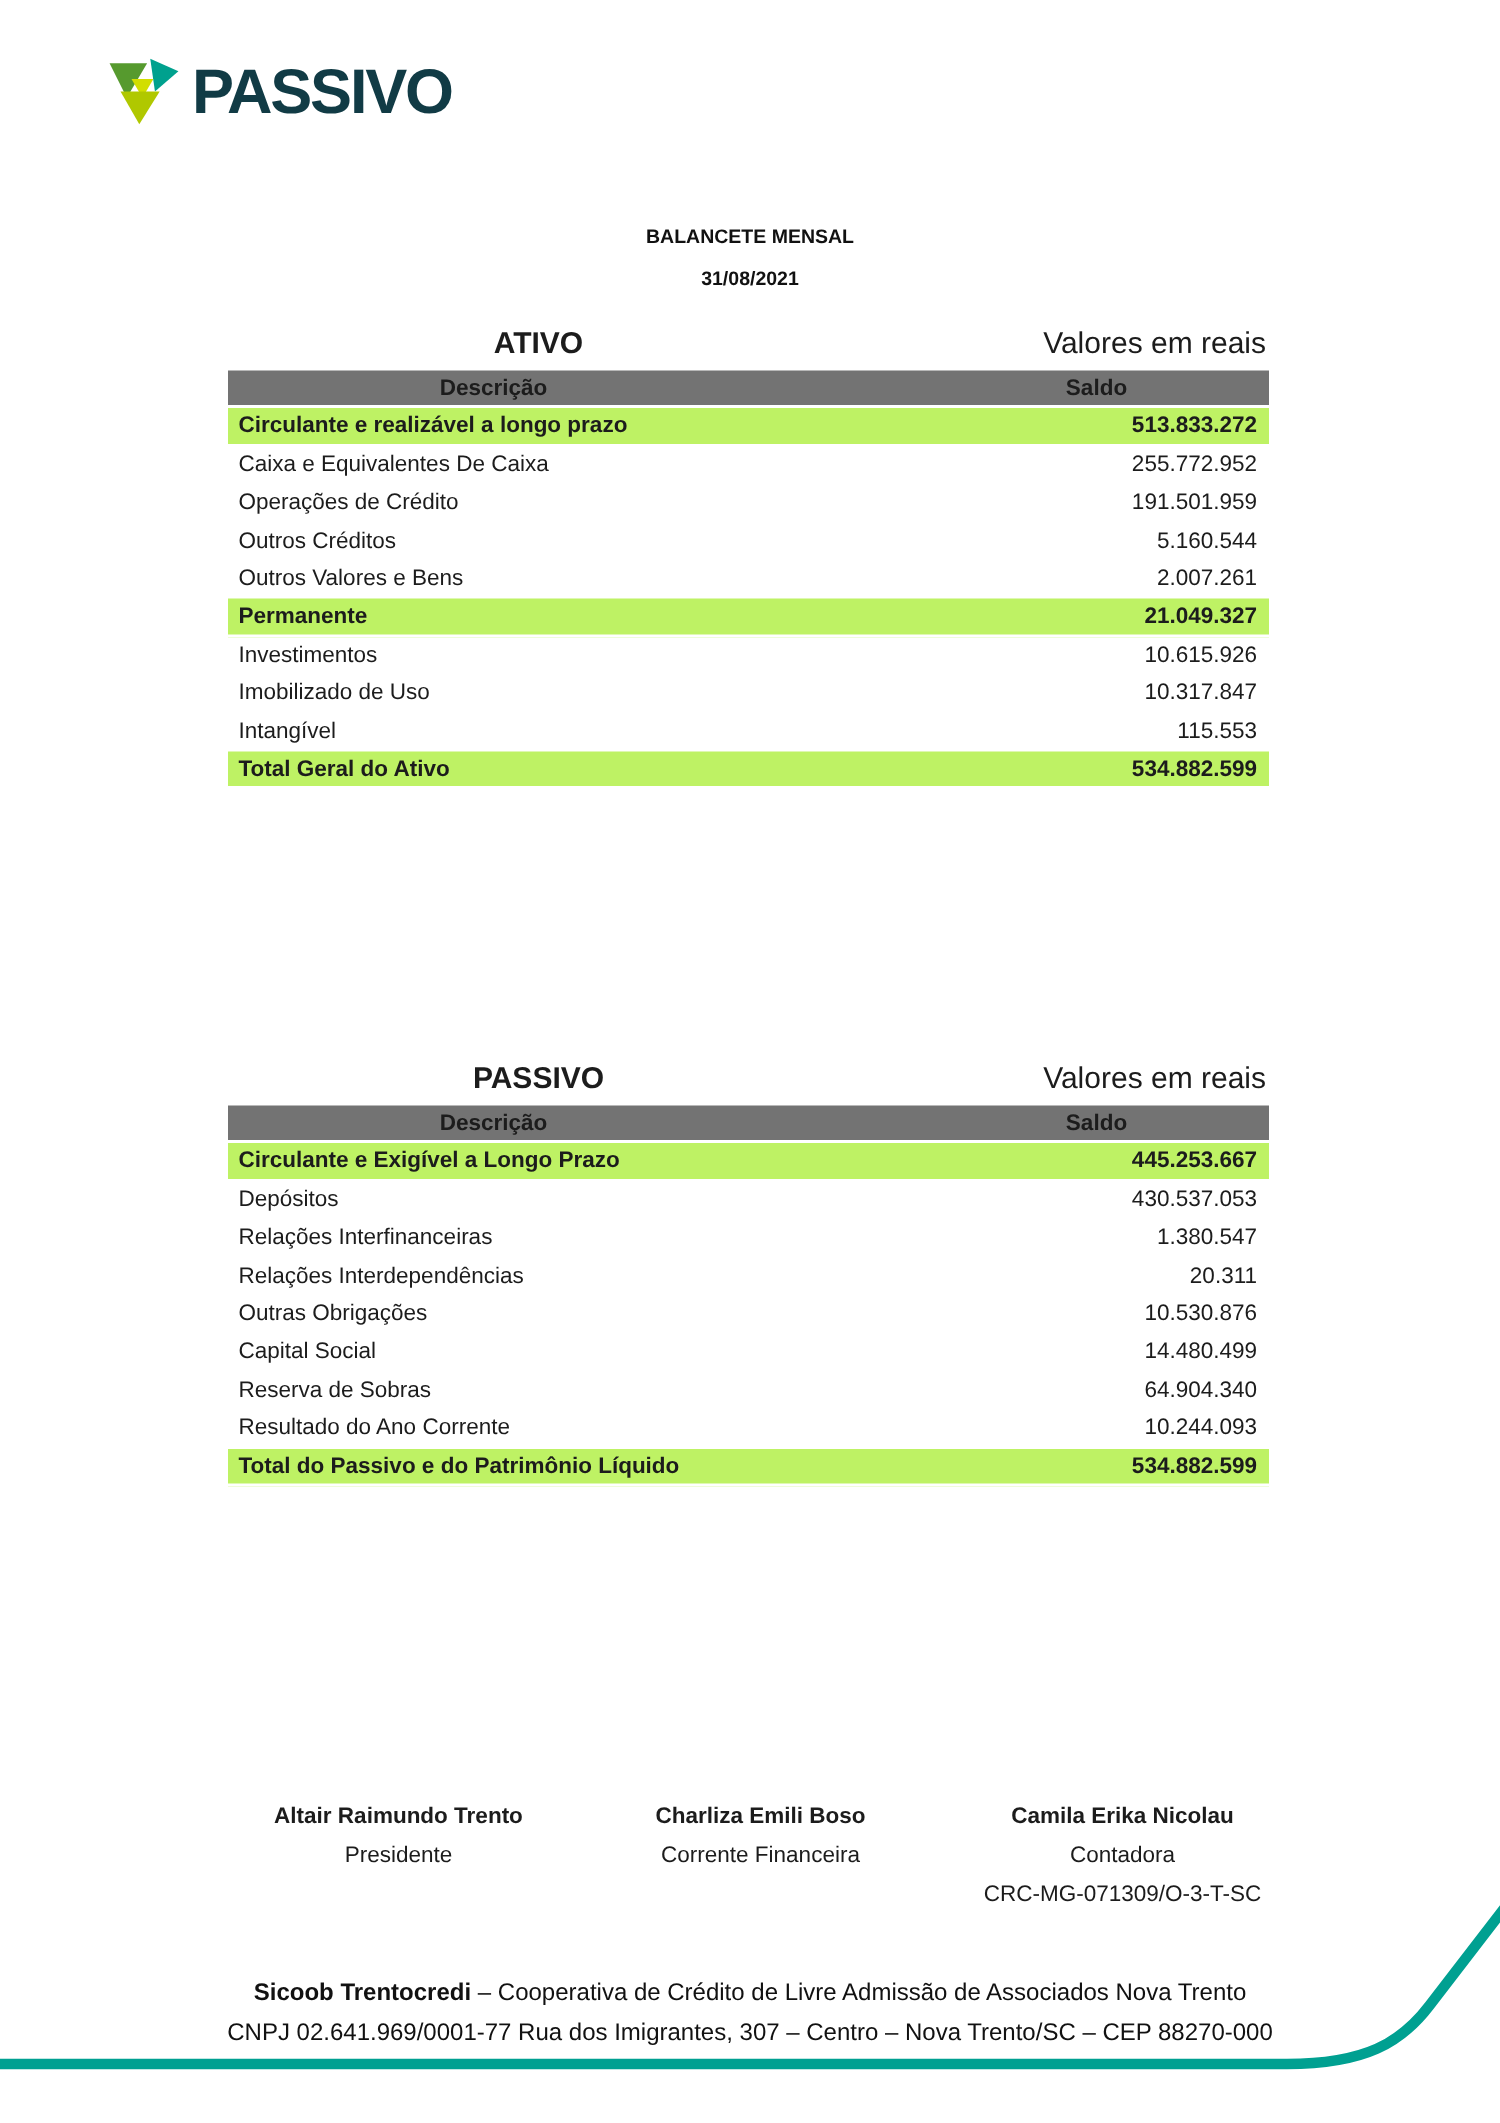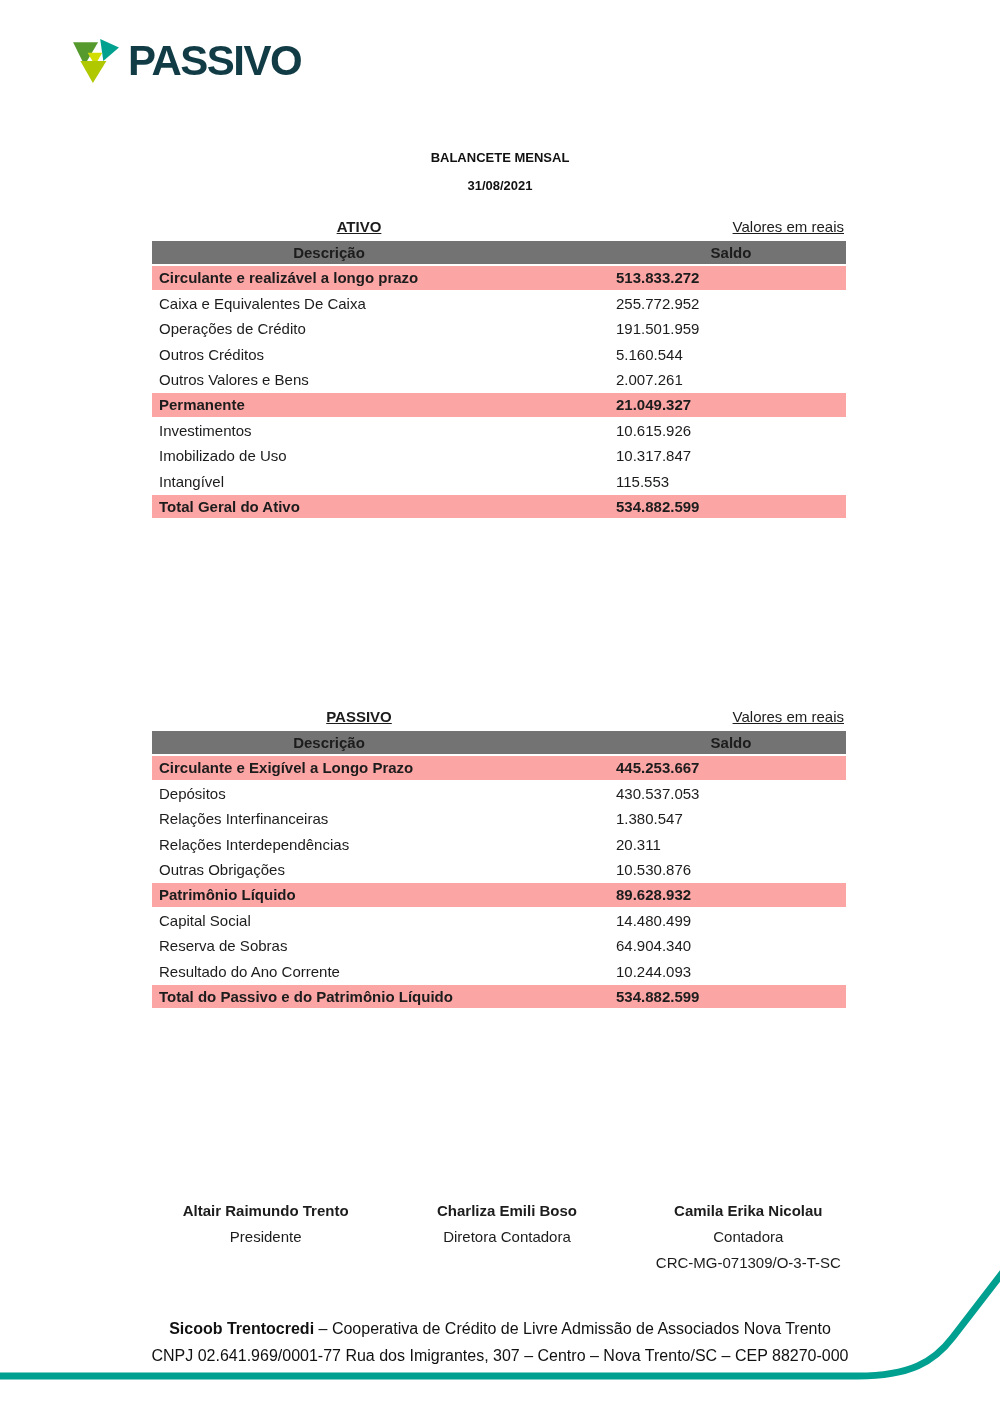--- a/index.html
+++ b/index.html
@@ -39,23 +39,22 @@
   }
 
   
   .fin-table-wrap { left: 152px; width: 694px; }
   #ativo-wrap   { top: 218px; }
   #passivo-wrap { top: 708px; }
 
   .section-line {
     display: flex;
     align-items: flex-start;
-    font-size: 15px;
+    font-size: 20px;
     margin-bottom: 6px;
-    text-decoration: underline;
   }
   .section-label {
     width: 464px;
     padding-right: 50px;
     box-sizing: border-box;
     text-align: center;
     font-weight: bold;
   }
   .values-note {
     width: 230px;
@@ -85,29 +84,30 @@
     box-sizing: border-box;
   }
 
   .trow {
     display: flex;
     height: 23.4px;
     line-height: 23.4px;
     border-bottom: 2px solid #ffffff;
     font-size: 15px;
   }
-  .trow.bold { font-weight: bold; background: #fca5a5; }
+  .trow.bold { font-weight: bold; background: #bef264; }
   .tcell-desc {
     flex: 1;
     padding-left: 7px;
     box-sizing: border-box;
     white-space: nowrap;
   }
   .tcell-val {
     width: 230px;
+    text-align: right;
     padding-right: 8px;
     box-sizing: border-box;
   }
 
   
   #signatures {
     top: 1198px; left: 145px; width: 724px;
     display: grid;
     grid-template-columns: 1fr 1fr 1fr;
   }
@@ -225,24 +225,20 @@
         <div class="tcell-val">1.380.547</div>
       </div>
       <div class="trow">
         <div class="tcell-desc">Relações Interdependências</div>
         <div class="tcell-val">20.311</div>
       </div>
       <div class="trow">
         <div class="tcell-desc">Outras Obrigações</div>
         <div class="tcell-val">10.530.876</div>
       </div>
-      <div class="trow bold">
-        <div class="tcell-desc">Patrimônio Líquido</div>
-        <div class="tcell-val">89.628.932</div>
-      </div>
       <div class="trow">
         <div class="tcell-desc">Capital Social</div>
         <div class="tcell-val">14.480.499</div>
       </div>
       <div class="trow">
         <div class="tcell-desc">Reserva de Sobras</div>
         <div class="tcell-val">64.904.340</div>
       </div>
       <div class="trow">
         <div class="tcell-desc">Resultado do Ano Corrente</div>
@@ -255,21 +251,21 @@
     </div>
 </div>
 
 <div class="abs" id="signatures">
   <div class="sig-col">
     <div class="sig-name">Altair Raimundo Trento</div>
     <div class="sig-role">Presidente</div>
   </div>
   <div class="sig-col">
     <div class="sig-name">Charliza Emili Boso</div>
-    <div class="sig-role">Diretora Contadora</div>
+    <div class="sig-role">Corrente Financeira</div>
   </div>
   <div class="sig-col">
     <div class="sig-name">Camila Erika Nicolau</div>
     <div class="sig-role">Contadora</div>
     <div class="sig-crc">CRC-MG-071309/O-3-T-SC</div>
   </div>
 </div>
 
 <div class="abs" id="footer-block">
   <div><span class="sig-name">Sicoob Trentocredi</span><span> – Cooperativa de Crédito de Livre Admissão de Associados Nova Trento</span></div>

